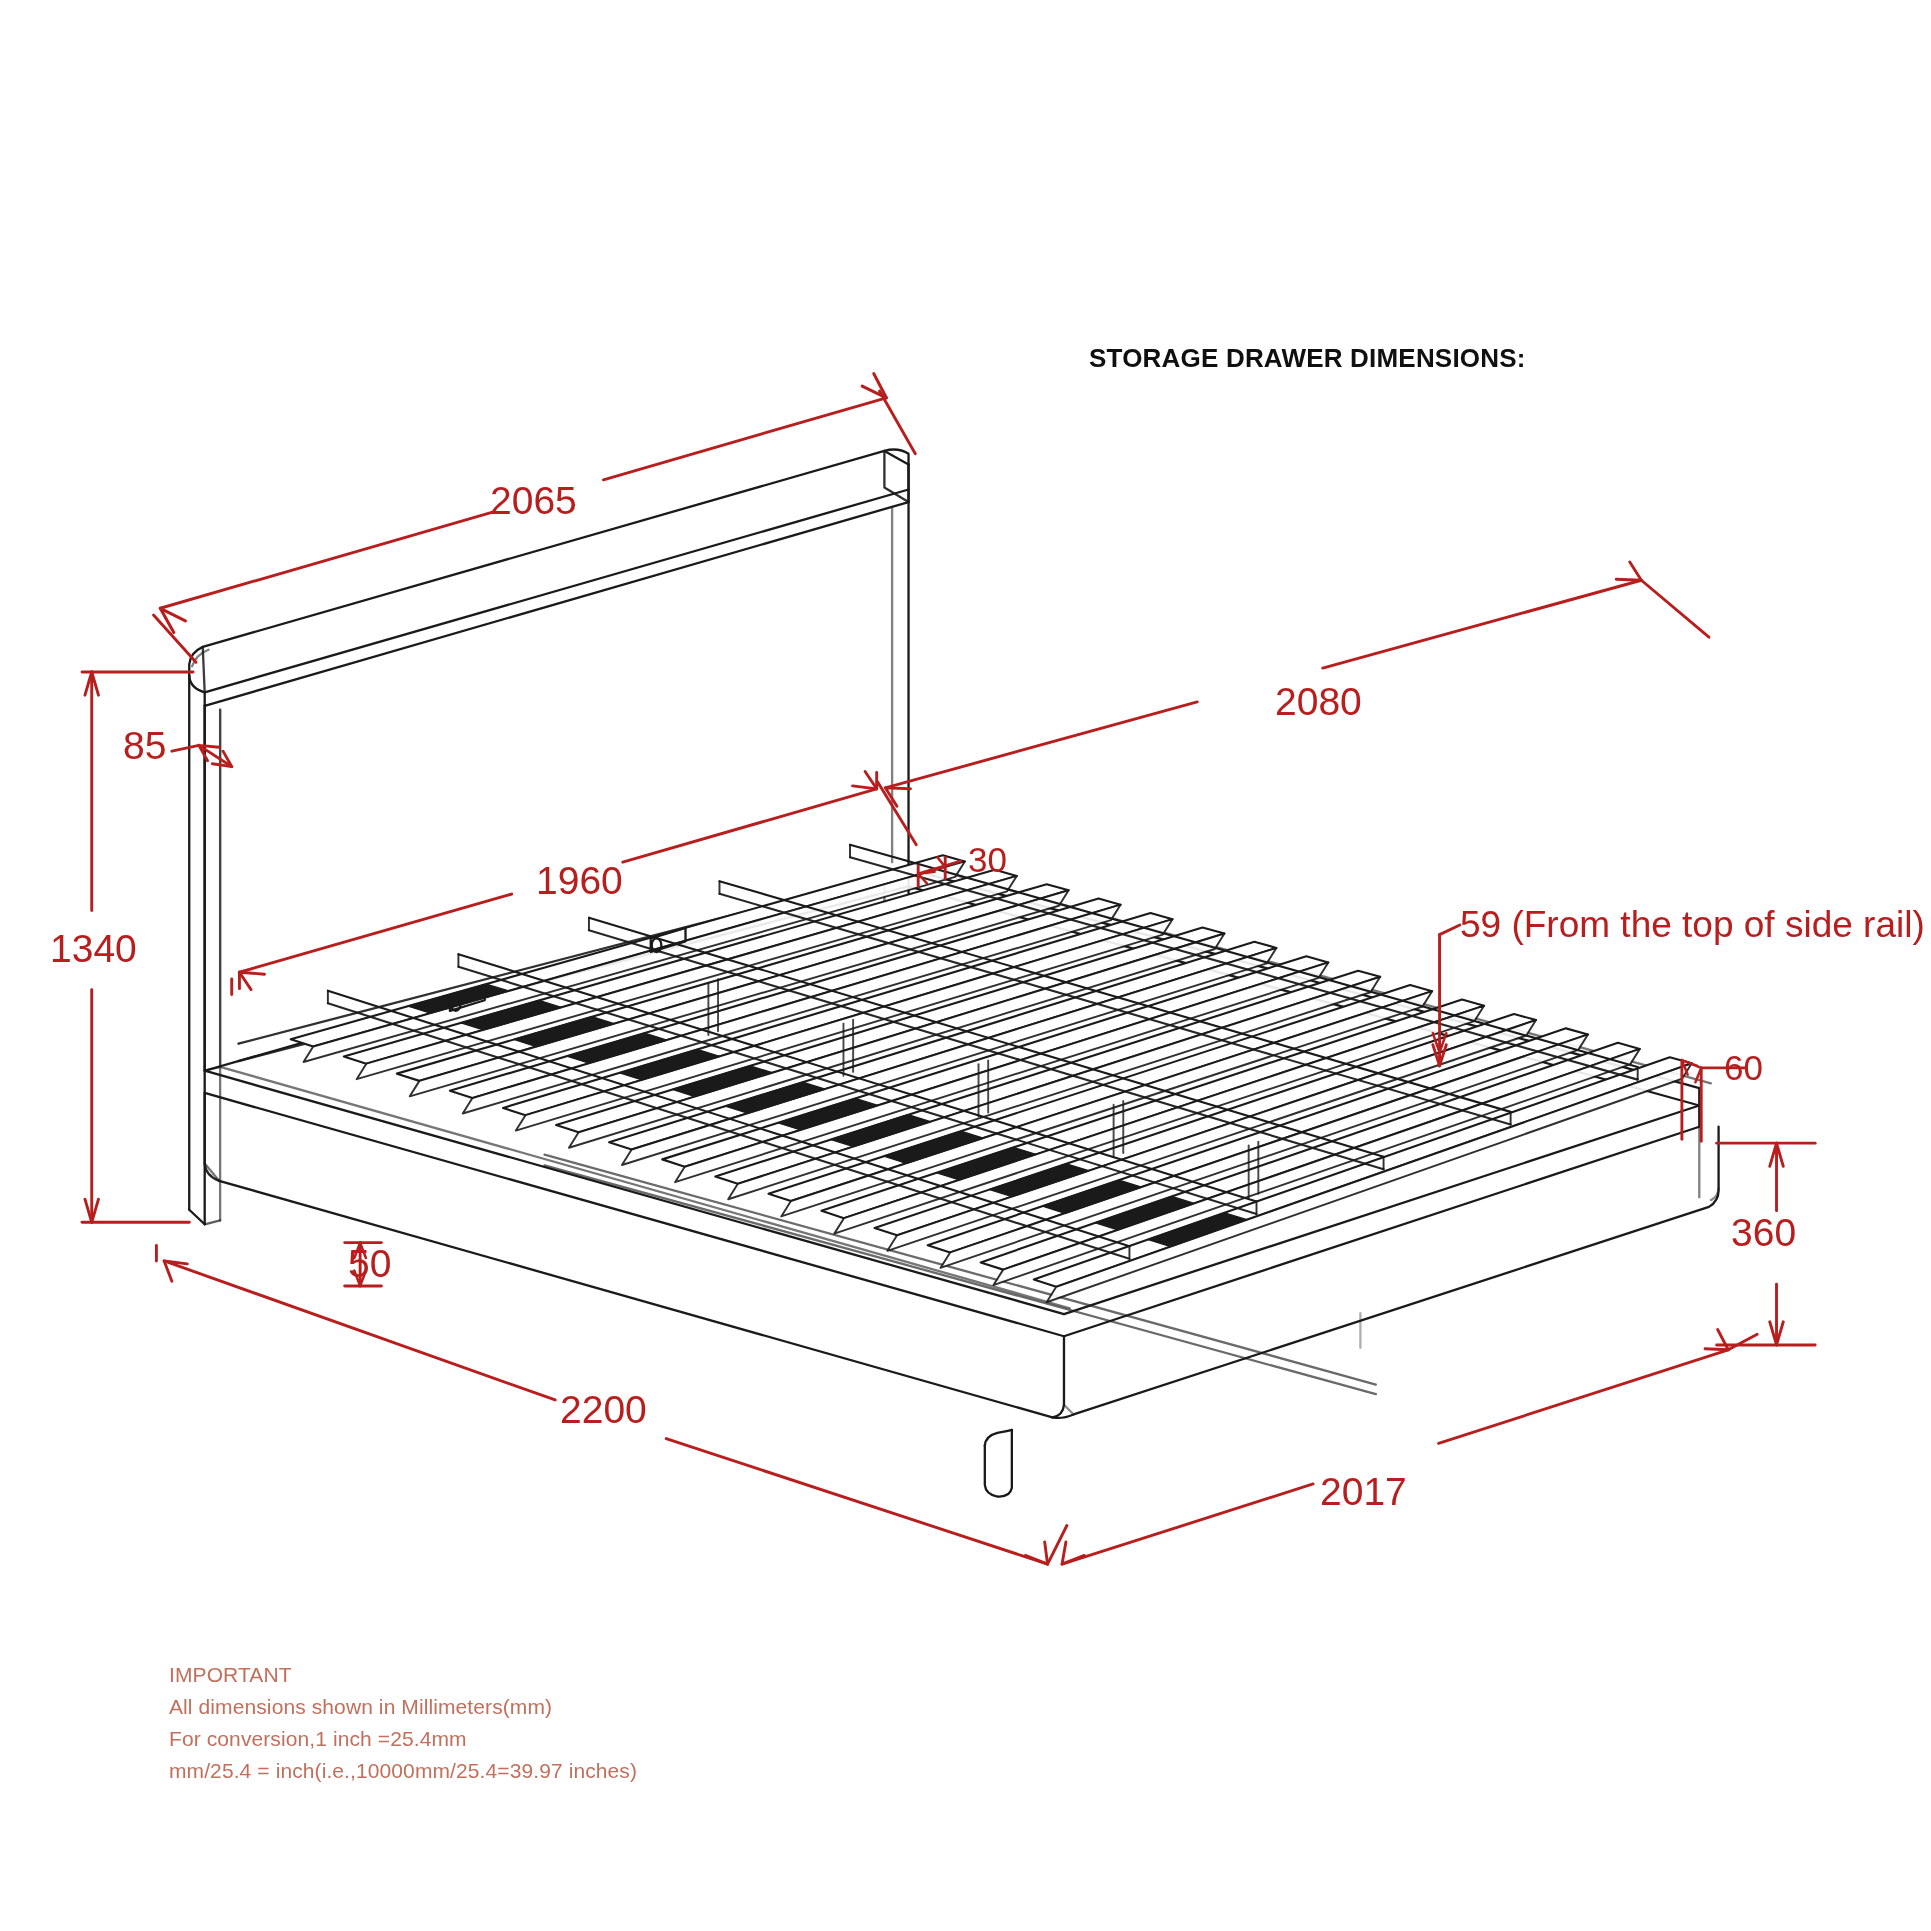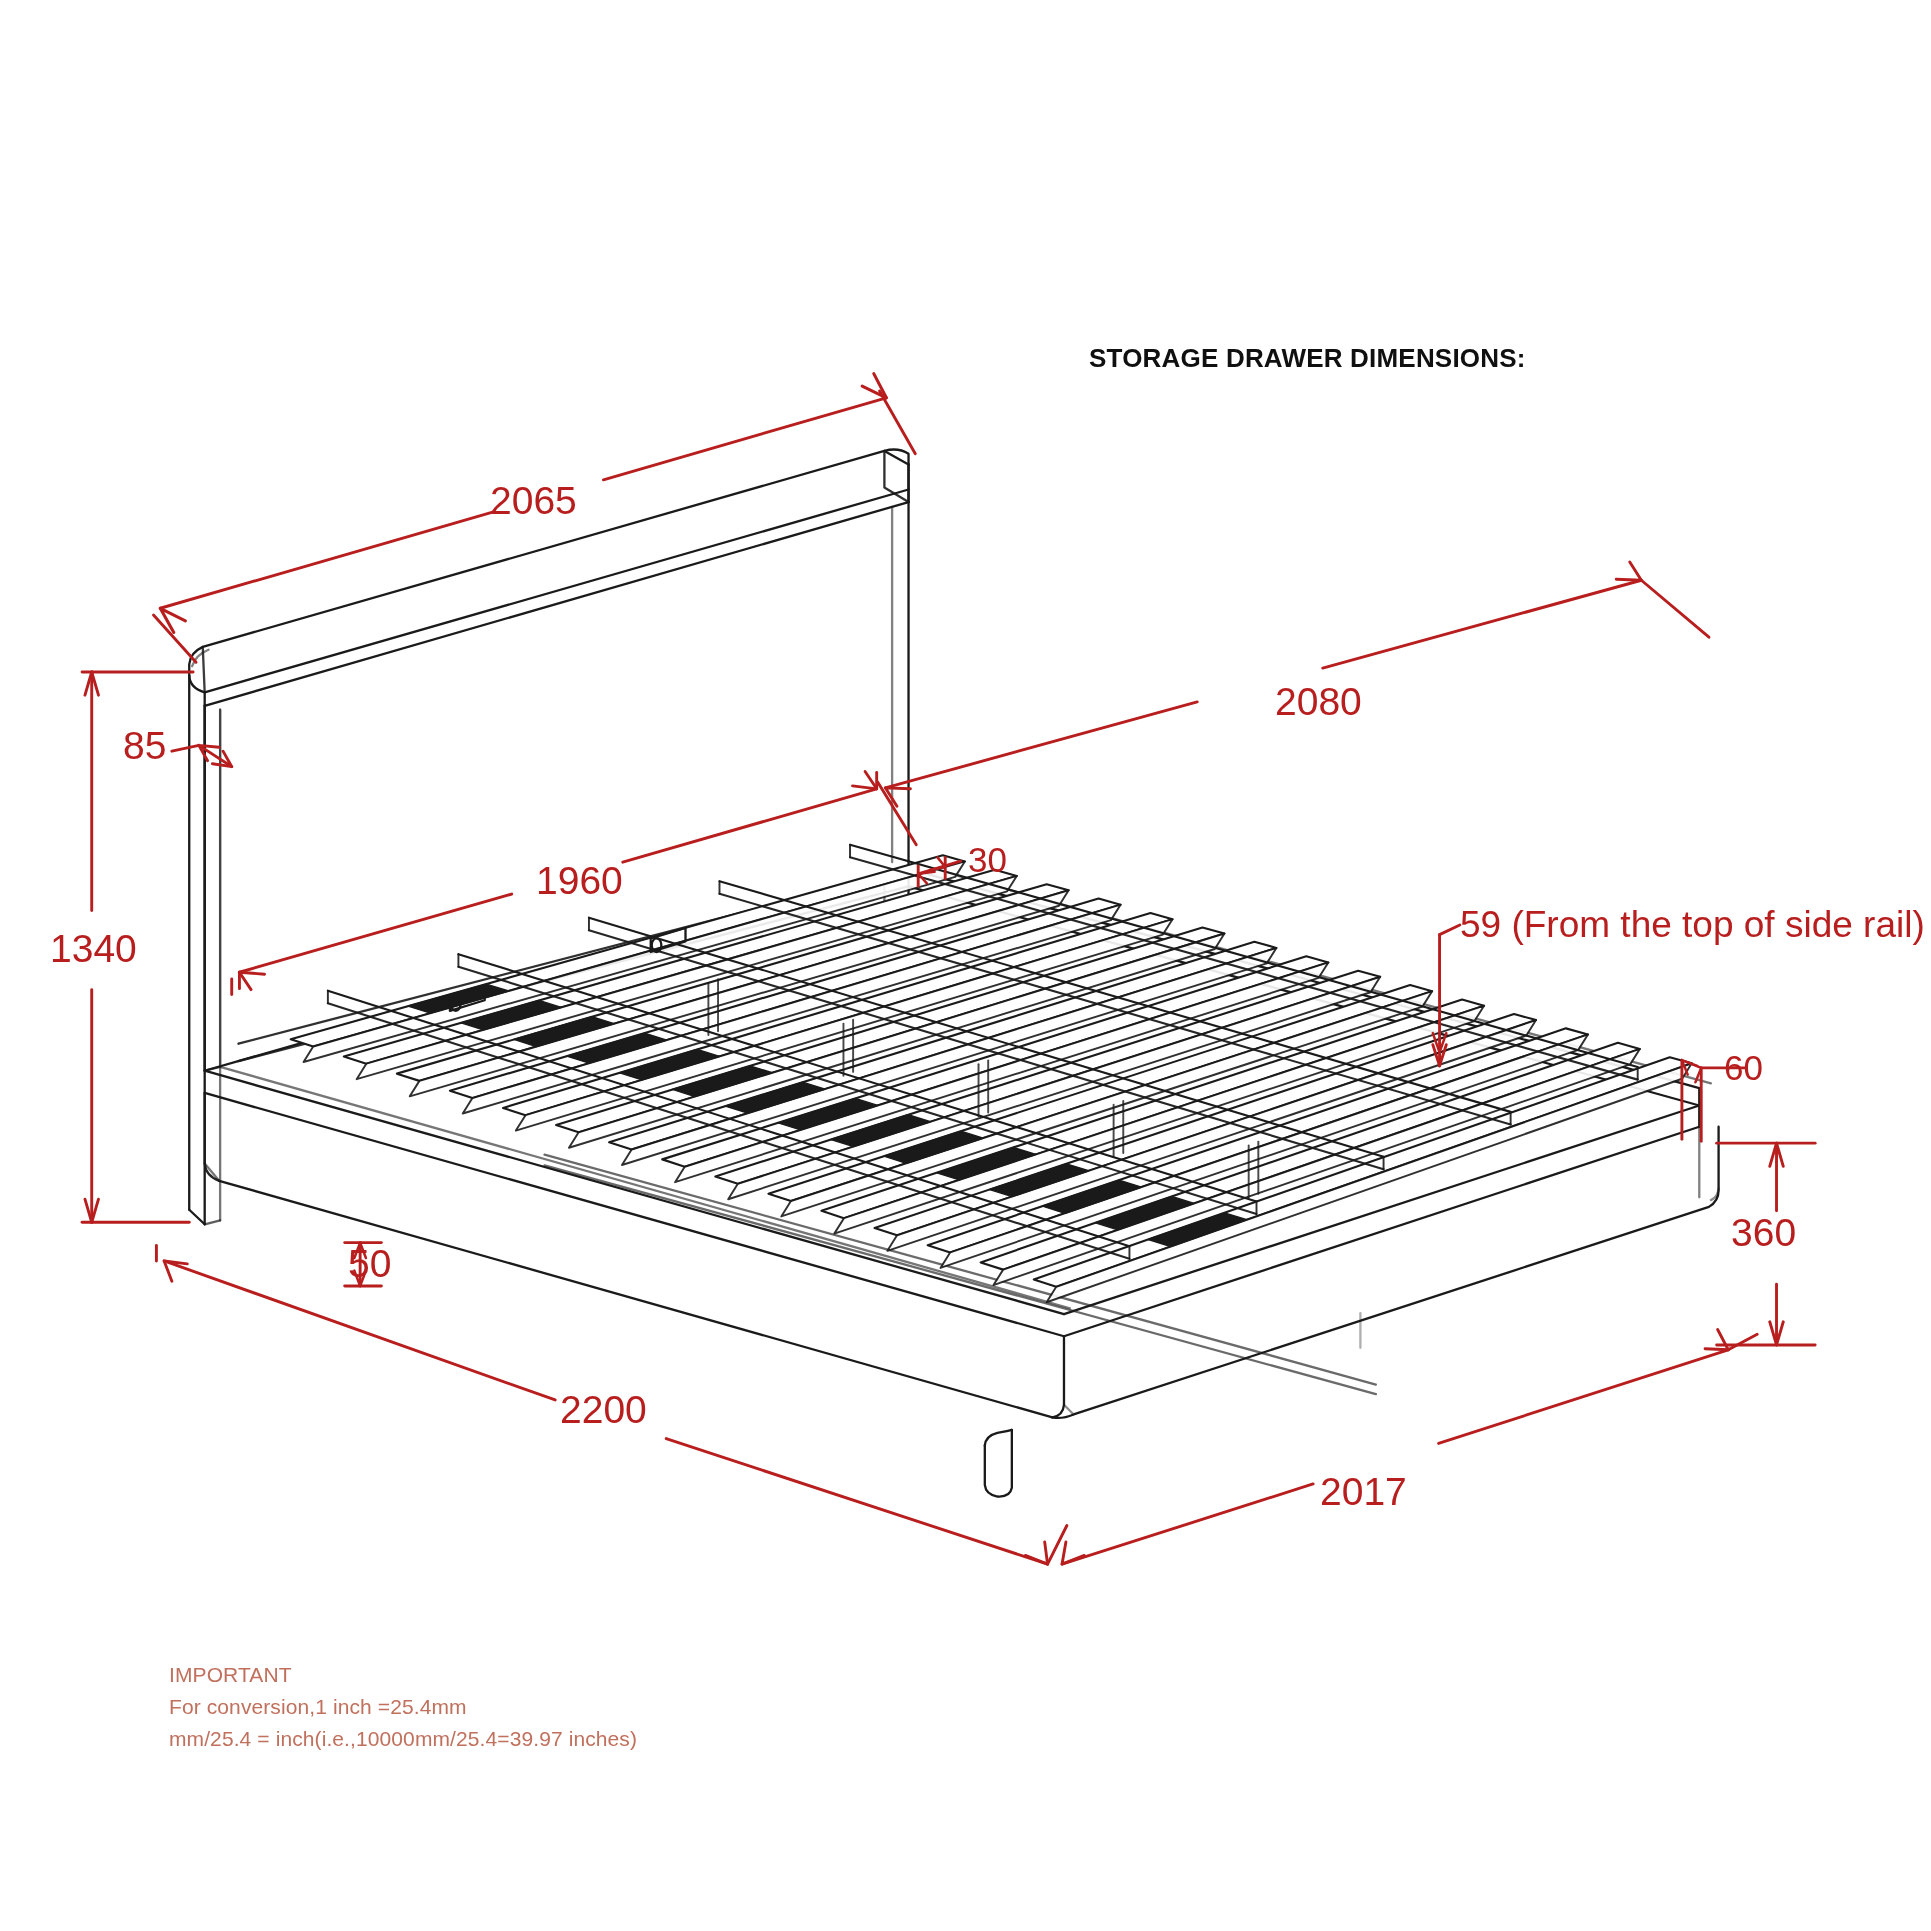--- a/index.html
+++ b/index.html
@@ -374,18 +374,19 @@
   <div class="dim-label" style="left:560px; top:1390px;">2200</div>
 
   <div class="dim-label" style="left:1320px; top:1472px;">2017</div>
 
   <div id="title-block">
     <span class="tline">STORAGE DRAWER DIMENSIONS:</span>
   </div>
 
   <div id="note-block">
     <span class="nline">IMPORTANT</span>
+    <span class="nline">All dimensions shown in Millimeters(mm)</span>
     <span class="nline">For conversion,1 inch =25.4mm</span>
     <span class="nline">mm/25.4 = inch(i.e.,10000mm/25.4=39.97 inches)</span>
   </div>
 
 </div>
 
 
 </body></html>

